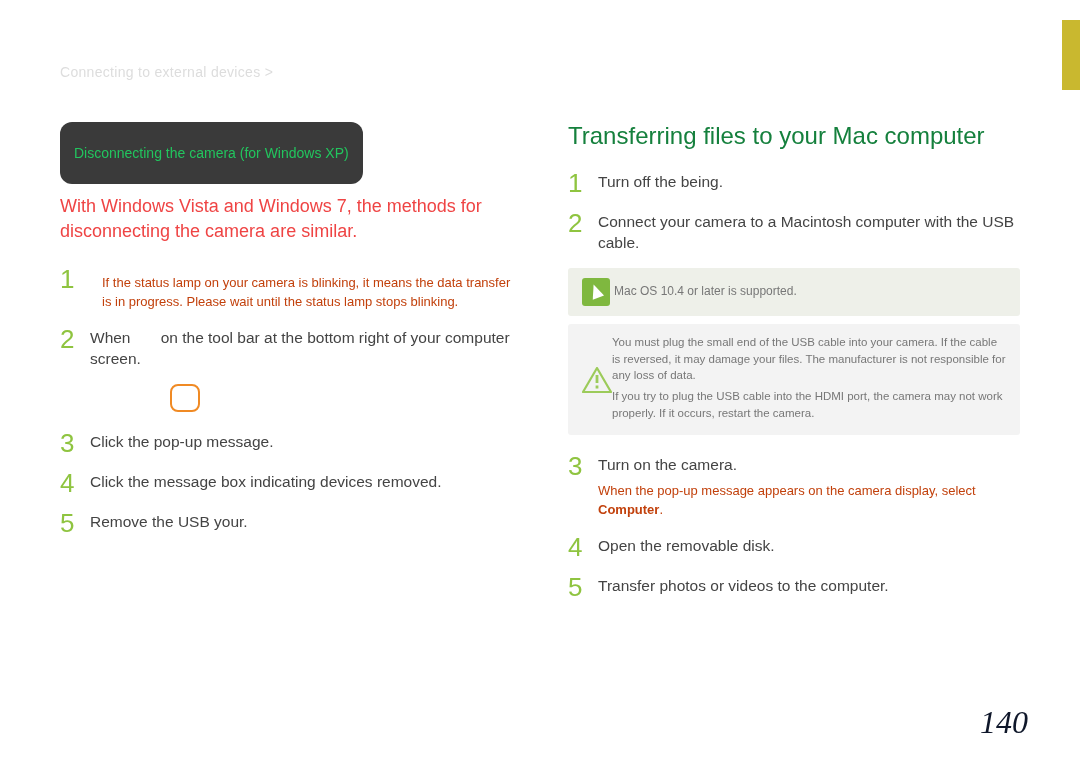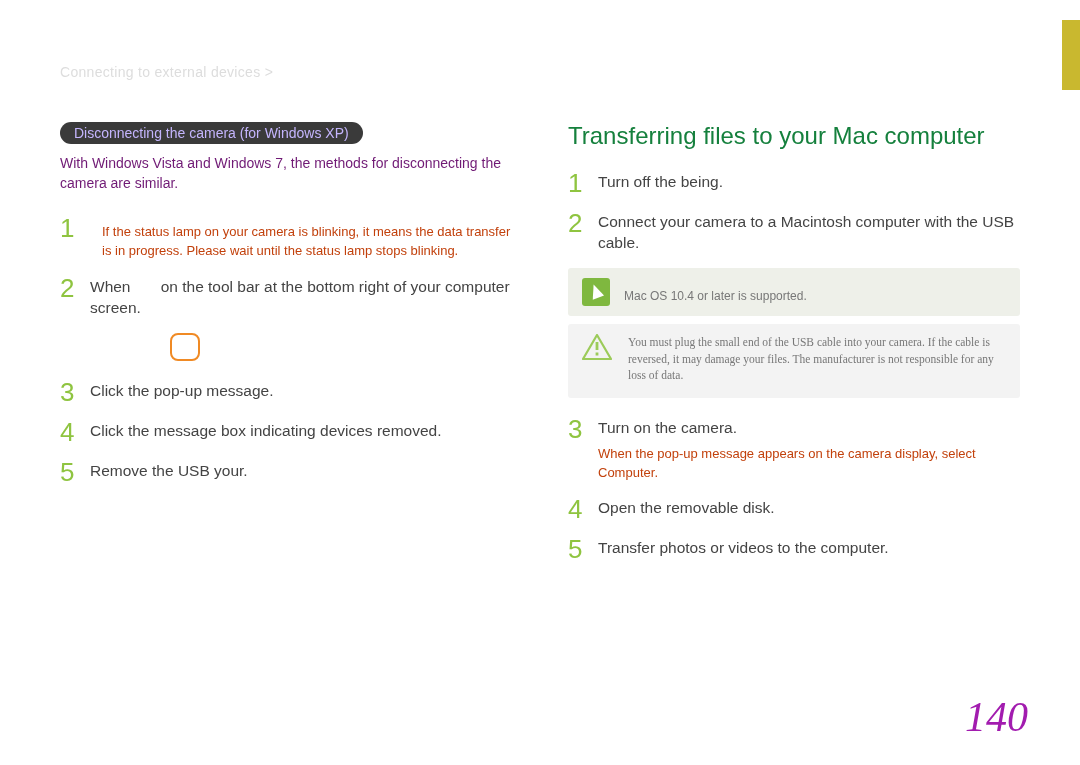--- a/index.html
+++ b/index.html
@@ -36,29 +36,29 @@
     display: flex;
     gap: 56px;
   }
   .col {
     flex: 1;
     min-width: 0;
   }
   .pill {
     display: inline-block;
     background: #3a3a3a;
-    color: #c4b5fd;
+    color: #22c55e;
     font-size: 14px;
-    padding: 3px 14px;
+    padding: 23px 14px;
     border-radius: 12px;
     margin-bottom: 10px;
   }
   .intro {
-    font-size: 14px;
-    color: #701a75;
+    font-size: 18px;
+    color: #ef4444;
     line-height: 1.4;
     margin-bottom: 22px;
   }
   .step {
     display: flex;
     margin-bottom: 14px;
   }
   .step-num {
     font-size: 26px;
     font-weight: 300;
@@ -74,42 +74,42 @@
     line-height: 1.35;
     padding-top: 2px;
   }
   .step-sub {
     font-size: 13px;
     color: #c2410c;
     line-height: 1.45;
     margin-top: 6px;
     margin-left: 12px;
   }
-  .step-sub b { font-weight: normal; }
+  .step-sub b { font-weight: bold; }
   .orange-box {
     width: 30px;
     height: 28px;
     border: 2.5px solid #f08a24;
     border-radius: 8px;
     margin: 10px 0 18px 110px;
   }
   .section-title {
     font-size: 24px;
     color: #15803d;
     font-weight: 400;
     margin-bottom: 20px;
   }
   .note-box {
     display: flex;
     background: #eef0e9;
     border-radius: 3px;
     padding: 10px 14px;
     margin: 8px 0 8px 0;
-    gap: 14px;
-    align-items: flex-end;
+    gap: 4px;
+    align-items: center;
   }
   .note-icon-pen {
     width: 28px;
     height: 28px;
     background: #7fb83f;
     border-radius: 3px;
     flex-shrink: 0;
     position: relative;
   }
   .note-icon-pen::after {
@@ -126,45 +126,44 @@
     font-size: 12px;
     color: #777;
     line-height: 1.45;
   }
   .warn-box {
     display: flex;
     background: #f3f3f3;
     border-radius: 3px;
     padding: 10px 14px;
     margin: 6px 0 18px 0;
-    gap: 16px;
-    align-items: flex-start;
-    font-family: Liberation Serif, serif;
+    gap: 0;
+    align-items: center;
   }
   .warn-icon {
     width: 30px;
     height: 26px;
     flex-shrink: 0;
     position: relative;
   }
   .warn-icon svg { width: 30px; height: 26px; }
   .warn-text {
     font-size: 11.5px;
     color: #777;
     line-height: 1.45;
   }
   .warn-text p { margin-bottom: 4px; }
   .page-num {
     position: absolute;
     right: 52px;
     bottom: 24px;
-    font-size: 42px;
+    font-size: 32px;
     font-style: italic;
     font-family: Georgia, 'Times New Roman', serif;
-    color: #a21caf;
+    color: #0f172a;
     font-weight: 400;
     margin-top: 8px;
   }
 </style>
 </head>
 <body>
 
 <div class="side-tab"></div>
 
 <div class="breadcrumb">Connecting to external devices &gt;</div>
@@ -228,20 +227,21 @@
     <div class="warn-box">
       <div class="warn-icon">
         <svg viewBox="0 0 30 26">
           <polygon points="15,1 29,25 1,25" fill="none" stroke="#9CCB5A" stroke-width="2.2" stroke-linejoin="round"></polygon>
           <rect x="13.6" y="8" width="2.8" height="8" fill="#9CCB5A"></rect>
           <rect x="13.6" y="18.5" width="2.8" height="3" fill="#9CCB5A"></rect>
         </svg>
       </div>
       <div class="warn-text">
         <p>You must plug the small end of the USB cable into your camera. If the cable is reversed, it may damage your files. The manufacturer is not responsible for any loss of data.</p>
+        <p>If you try to plug the USB cable into the HDMI port, the camera may not work properly. If it occurs, restart the camera.</p>
       </div>
     </div>
 
     <div class="step">
       <div class="step-num">3</div>
       <div class="step-body">
         <span>Turn on the camera.</span>
         <div class="step-sub" style="margin-left:0">
           <span>When the pop-up message appears on the camera display, select </span><b>Computer</b><span>.</span>
         </div>

